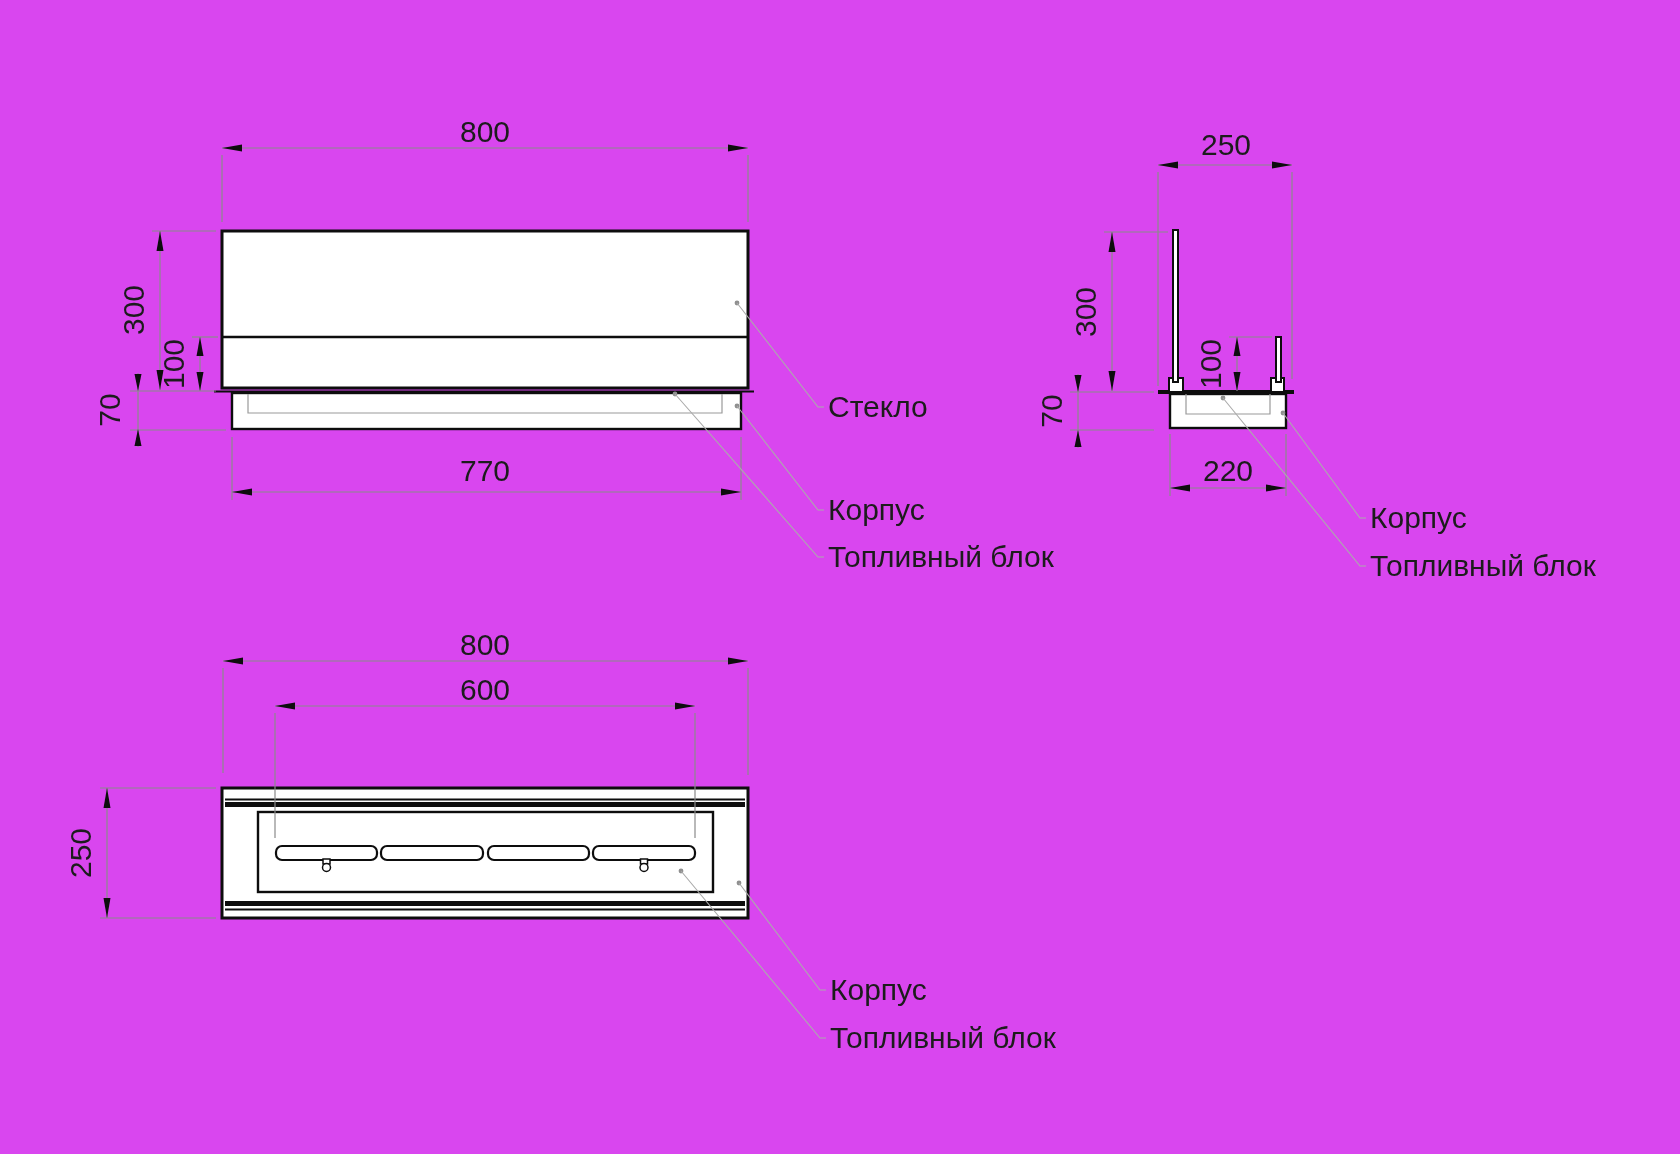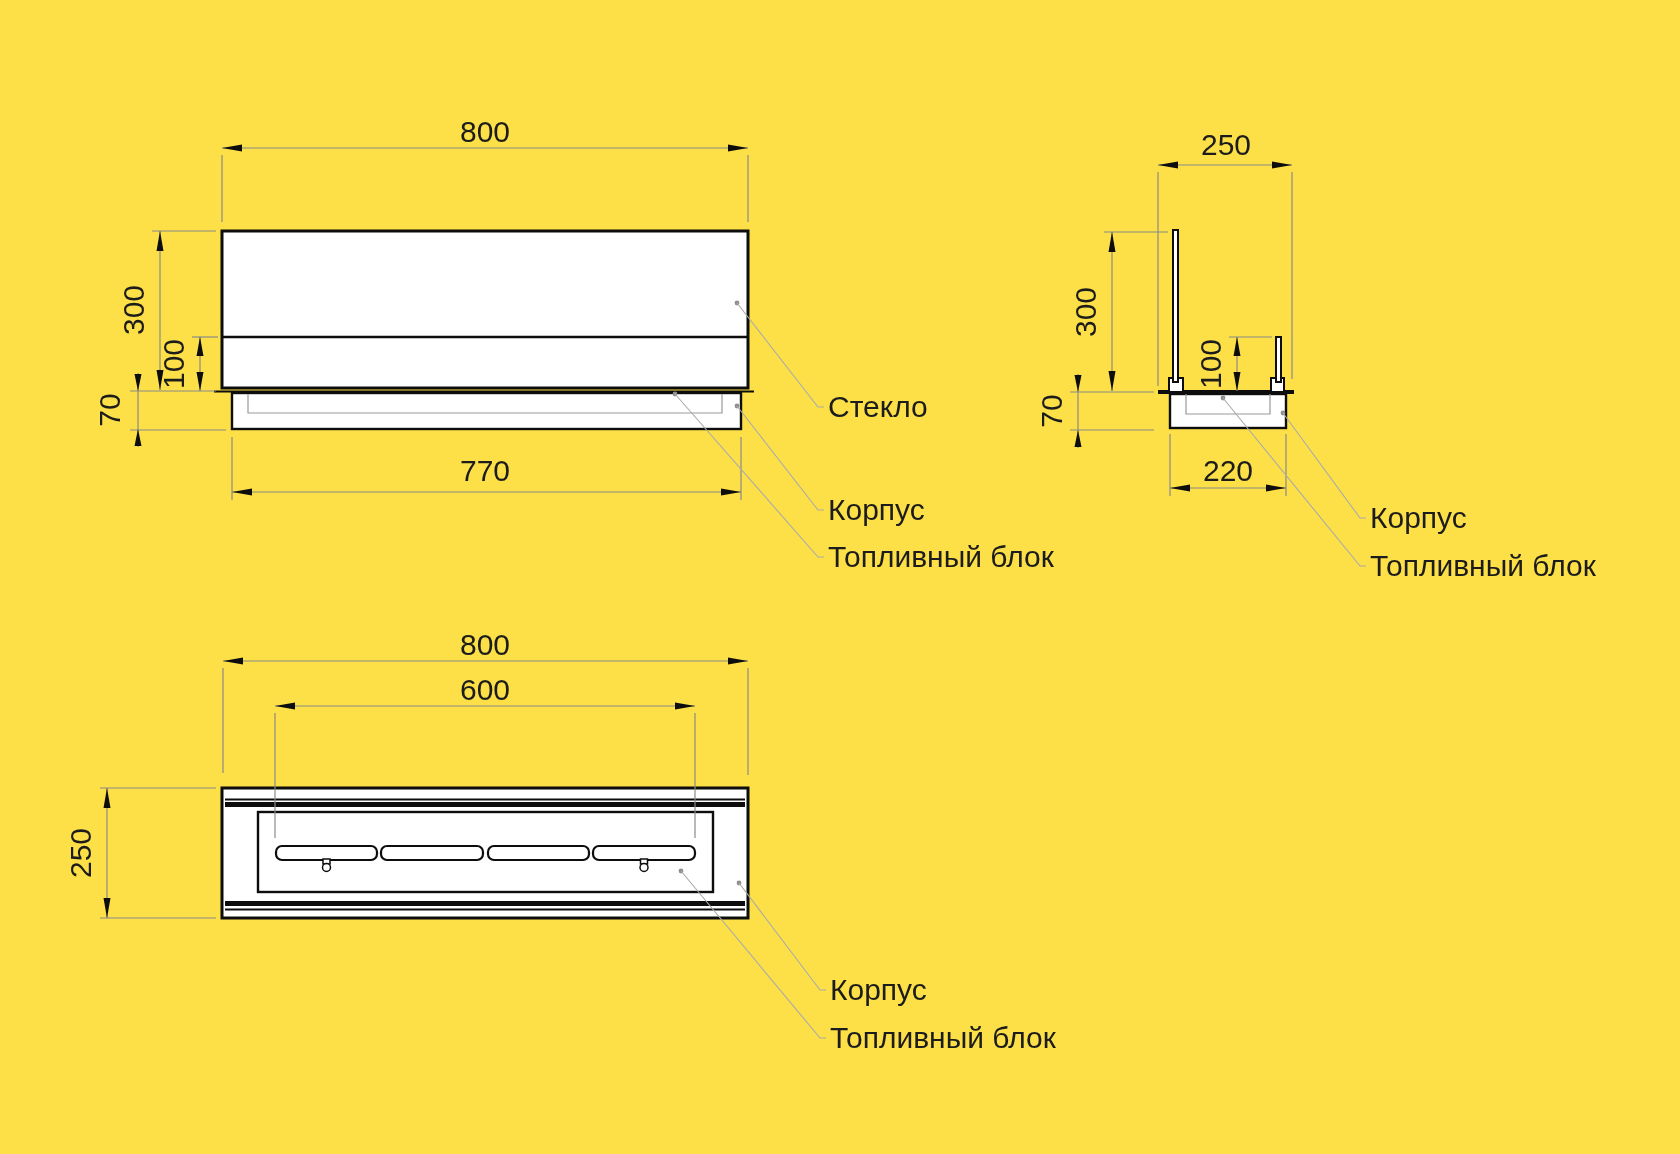--- a/index.html
+++ b/index.html
@@ -1,16 +1,16 @@
 <!DOCTYPE html>
 <html><head>
 <meta charset="utf-8">
 <style>
   html,body{margin:0;padding:0;background:#fff;}
-  .stage{width:1680px;height:1154px;background:#fde047;position:relative;overflow:hidden;}
+  .stage{width:1680px;height:1154px;background:#d946ef;position:relative;overflow:hidden;}
   svg{display:block;}
   text{font-family:"Liberation Sans","DejaVu Sans",sans-serif;font-size:30px;fill:#1c1c1c;}
   .obj{stroke:#0d0d0d;stroke-width:3;fill:#fff;}
   .obj2{stroke:#0d0d0d;stroke-width:2.4;fill:#fff;}
   .objline2{stroke:#0d0d0d;stroke-width:2.2;fill:none;}
   .plate{stroke:#0d0d0d;stroke-width:4;fill:none;}
   .band5{stroke:#0d0d0d;stroke-width:5;fill:none;}
   .band2{stroke:#0d0d0d;stroke-width:1.8;fill:none;}
   .glass{stroke:#0d0d0d;stroke-width:2;fill:#fff;}
   .knob{stroke:#0d0d0d;stroke-width:1.5;fill:#fff;}

